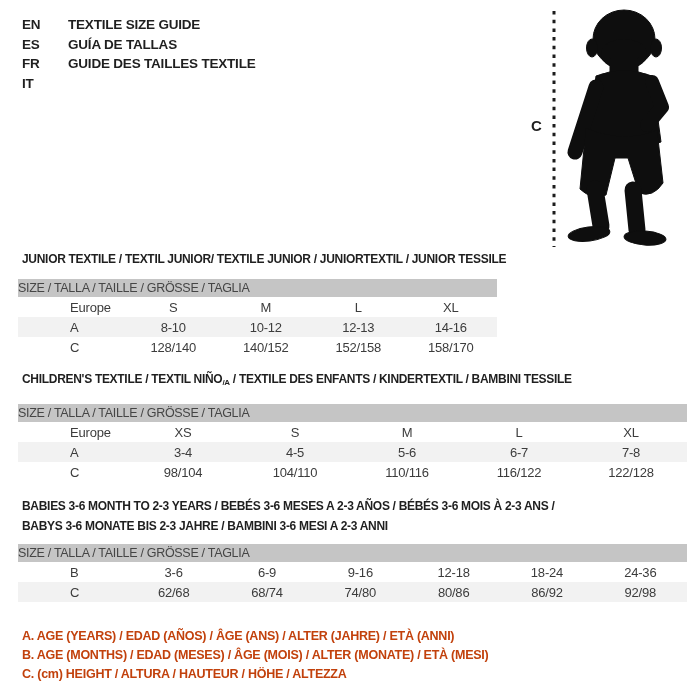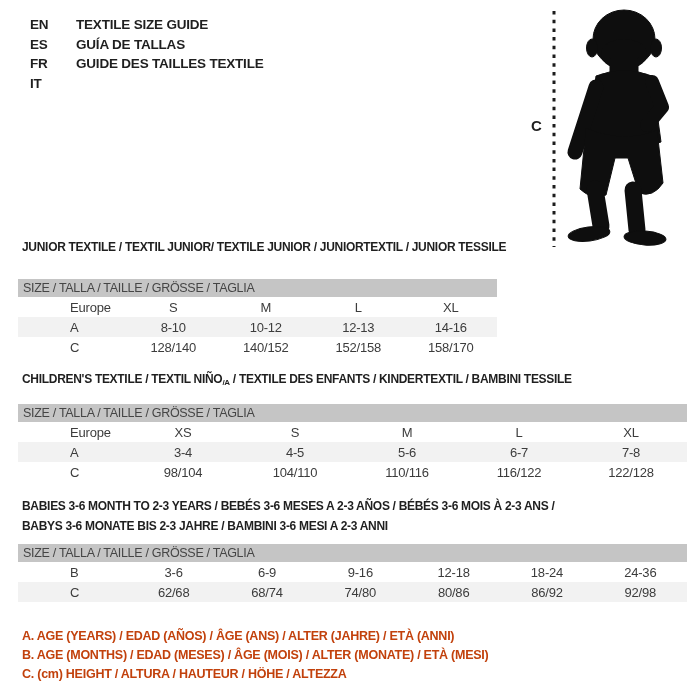--- a/index.html
+++ b/index.html
@@ -3,43 +3,43 @@
 <meta charset="utf-8">
 <style>
   html,body { margin:0; padding:0; }
   body {
     width:700px; height:700px; background:#ffffff; position:relative;
     font-family:"Liberation Sans", sans-serif; color:#2b2b2b; overflow:hidden;
   }
   .abs { position:absolute; }
 
   
-  .lang-list { left:30px; top:15px; }
+  .lang-list { left:22px; top:15px; }
   .lang-row { display:flex; height:19.5px; align-items:center;
               font-weight:700; font-size:13.5px; letter-spacing:-0.2px; color:#1f1f1f; }
   .lang-code { width:46px; }
   .lang-label { white-space:nowrap; }
 
   
   .measure-line { left:550px; top:11px; }
   .measure-label { left:531px; top:117px; font-weight:700; font-size:15px; color:#1f1f1f; }
   .silhouette { left:556px; top:6px; }
 
   
   .sec-title { font-weight:700; font-size:12px; letter-spacing:-0.3px;
                color:#1f1f1f; white-space:nowrap; }
-  .title-junior { left:22px; top:240px; }
+  .title-junior { left:22px; top:252px; }
   .title-children { left:22px; top:372px; }
   .title-babies { left:22px; top:497px; line-height:19.5px; }
   .sub { font-size:8px; vertical-align:-2px; font-weight:700; }
 
   
   .size-table { background:#ffffff; }
   .band { height:18px; background:#c5c5c5; display:flex; align-items:center;
-          padding-left:5px; font-size:12.5px; color:#454545; letter-spacing:-0.3px; box-sizing:border-box; }
+          font-size:12.5px; color:#454545; letter-spacing:-0.3px; box-sizing:border-box; }
   .trow { display:flex; height:20px; align-items:center; font-size:13px;
           color:#3c3c3c; letter-spacing:-0.2px; }
   .trow .lbl { width:62px; padding-left:5px; box-sizing:border-box;margin-left:47px; }
   .trow .cell { flex:1; text-align:center; }
   .shaded { background:#f2f2f2; }
   .t-junior { left:18px; top:279px; width:479px; }
   .t-children { left:18px; top:404px; width:669px; }
   .t-babies { left:18px; top:544px; width:669px; }
 
   

